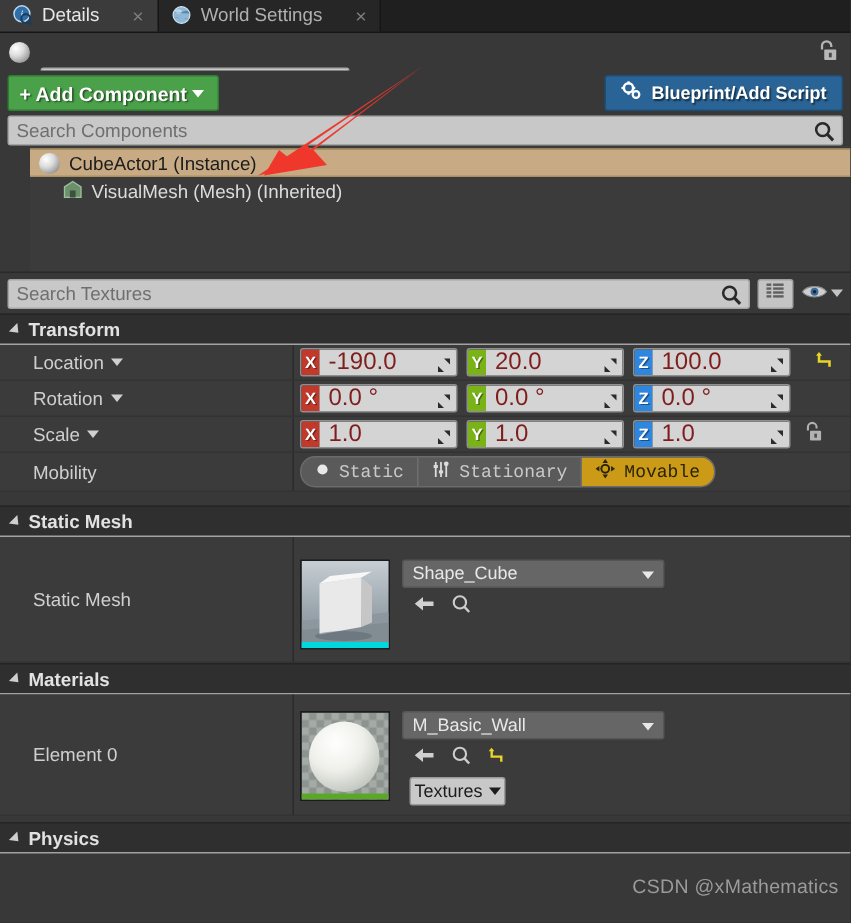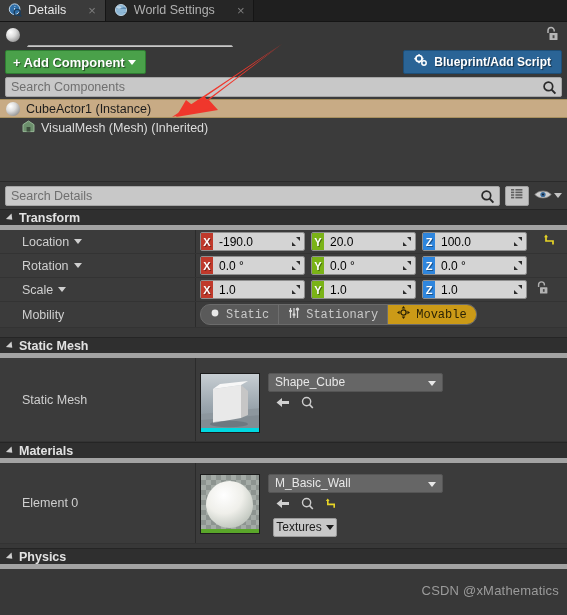--- a/index.html
+++ b/index.html
@@ -75,21 +75,21 @@
   
   .searchbar {
     height: 20px; margin: 0 5px; background: #c8c8c8;
     border: 1px solid #a5a5a5; border-radius: 2px;
     display: flex; align-items: center; padding: 0 5px;
     color: #6f6f6f; font-size: 12.5px; position: relative;
   }
   .searchbar .mag { position: absolute; right: 4px; top: 2px; }
 
   
-  .tree { background: #3b3b3b; padding-top: 2px; height: 84px; }
+  .tree { background: #3b3b3b; padding-top: 2px; height: 84px; margin-left: 20px; }
   .tree-row {
     height: 19px; display: flex; align-items: center; gap: 6px;
     padding-left: 6px; font-size: 12.5px; color: #dcdcdc;
   }
   .tree-row.selected {
     background: #c8ab85; color: #1c1c1c;
     border-top: 1px solid #a8905f; border-bottom: 1px solid #a8905f;
   }
   .tree-row.child { padding-left: 22px; }
 
@@ -102,21 +102,21 @@
   .tool-btn {
     width: 24px; height: 20px; background: #c4c4c4; border: 1px solid #a0a0a0;
     border-radius: 2px; display: flex; align-items: center; justify-content: center;
   }
   .eye-btn { display: flex; align-items: center; gap: 2px; color: #c4c4c4; }
 
   
   .section-hdr {
     height: 21px; background: #2f2f2f; display: flex; align-items: center;
     gap: 5px; padding-left: 8px; font-weight: bold; font-size: 12.5px;
-    color: #e2e2e2; border-top: 1px solid #252525; border-bottom: 5px solid #a3a3a3;
+    color: #e2e2e2; border-top: 1px solid #252525; border-bottom: 1px solid #a3a3a3;
   }
   .tri {
     width: 0; height: 0; border-left: 5px solid #cfcfcf;
     border-top: 4px solid transparent; border-bottom: 4px solid transparent;
     transform: rotate(45deg); margin-right: 1px;
   }
   .prow {
     display: flex; align-items: center; min-height: 24px;
     background: #3b3b3b; border-bottom: 1px solid #333;
   }
@@ -135,22 +135,22 @@
   }
   .axis {
     width: 12px; height: 100%; color: #fff; font-size: 11px; font-weight: bold;
     display: flex; align-items: center; justify-content: center;
     text-shadow: 1px 1px 0 rgba(0,0,0,.4);
   }
   .axis.x { background: #c0392b; }
   .axis.y { background: #7ab317; }
   .axis.z { background: #2e86de; }
   .vecbox {
-    flex: 1; height: 100%; background: #d4d4d4; color: #000000;
-    font-size: 12px; display: flex; align-items: center;
+    flex: 1; height: 100%; background: #d4d4d4; color: #7f1d1d;
+    font-size: 16px; display: flex; align-items: center;
     padding-left: 6px; position: relative;
   }
   .spinner {
     position: absolute; right: 3px; top: 3px; width: 10px; height: 11px;
   }
 
   
   .mob-group {
     display: flex; align-items: center; height: 21px; border-radius: 10px;
     overflow: hidden; background: #5a5a5a; border: 1px solid #6b6b6b;
@@ -280,21 +280,21 @@
           <path d="M6.5 1 L12 4.6 L12 11.6 L1 11.6 L1 4.6 Z" fill="#6c8f6c" stroke="#9dbf9d" stroke-width="0.9"></path>
           <path d="M4.6 11.6 L4.6 7 L8.4 7 L8.4 11.6" fill="#3d4f3d"></path>
         </svg>
       </span>
       <span>VisualMesh (Mesh) (Inherited)</span>
     </div>
   </div>
 
   <div class="detailbar">
     <div class="searchbar">
-      <span>Search Details</span>
+      <span>Search Textures</span>
       <span class="mag">
         <svg width="15" height="15" viewBox="0 0 15 15">
           <circle cx="6.4" cy="6.4" r="4.3" fill="none" stroke="#2a2a2a" stroke-width="1.7"></circle>
           <line x1="9.6" y1="9.6" x2="13.4" y2="13.6" stroke="#2a2a2a" stroke-width="2"></line>
         </svg>
       </span>
     </div>
     <div class="tool-btn">
       <span>
         <svg width="14" height="13" viewBox="0 0 14 13">

